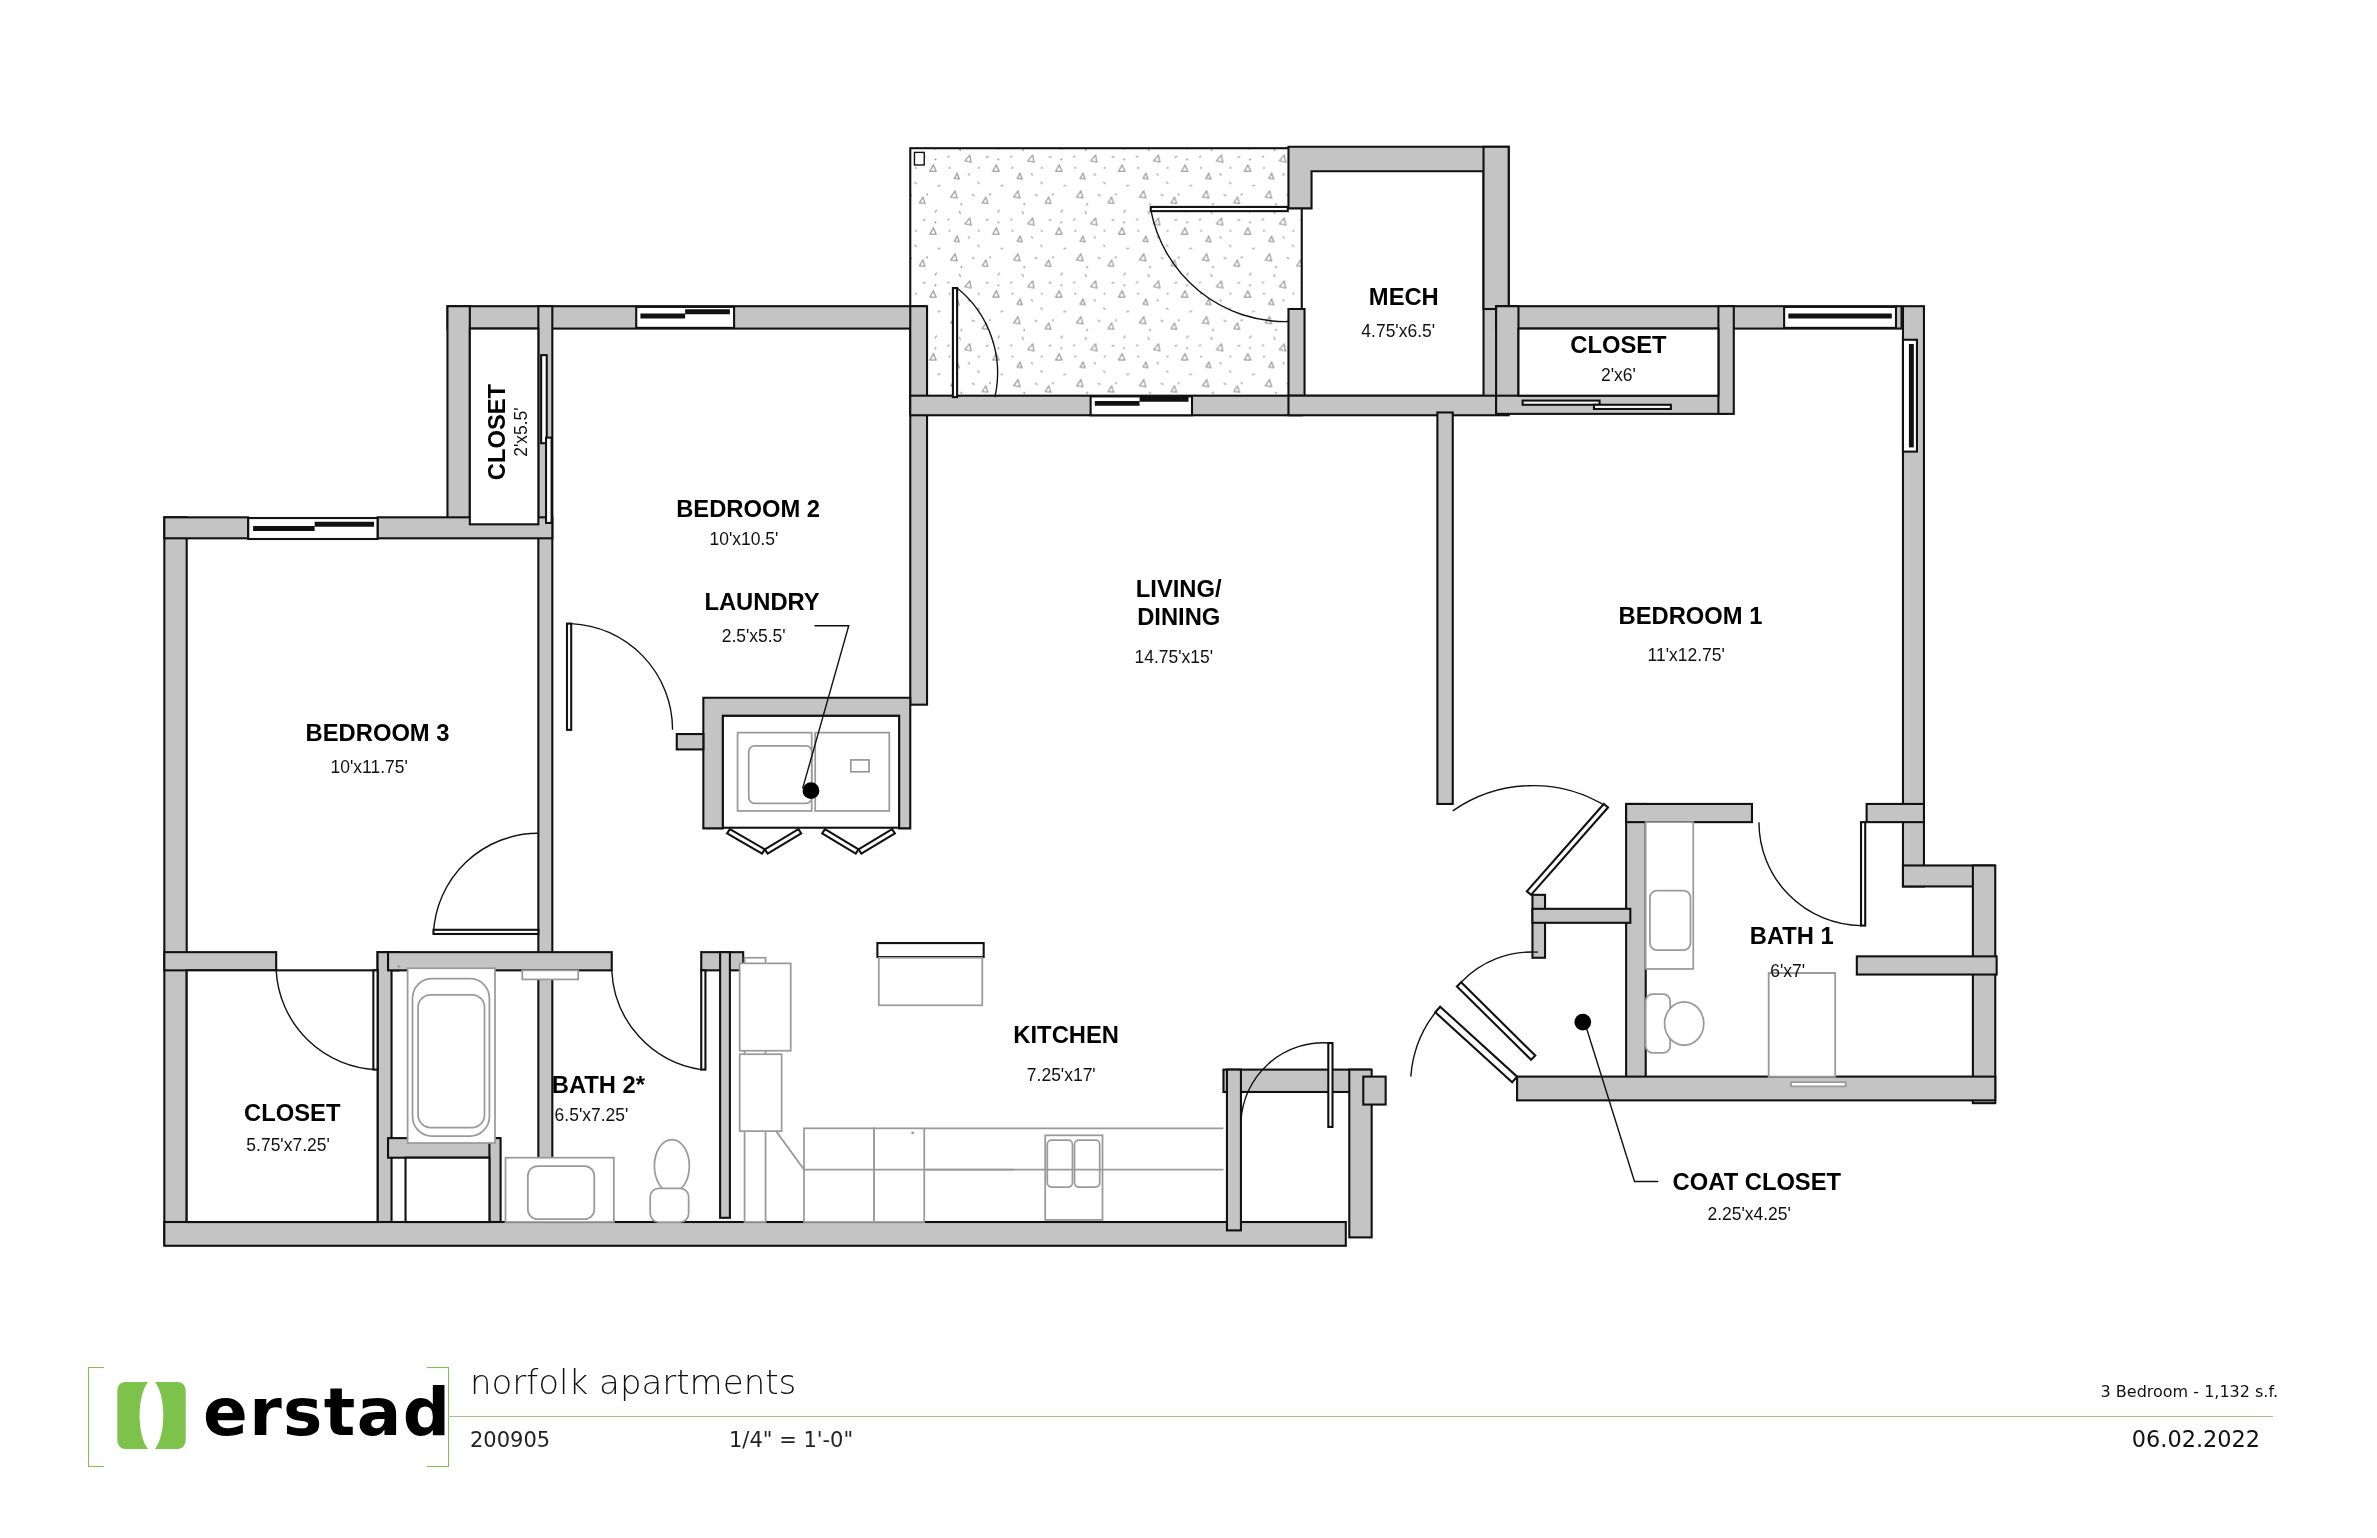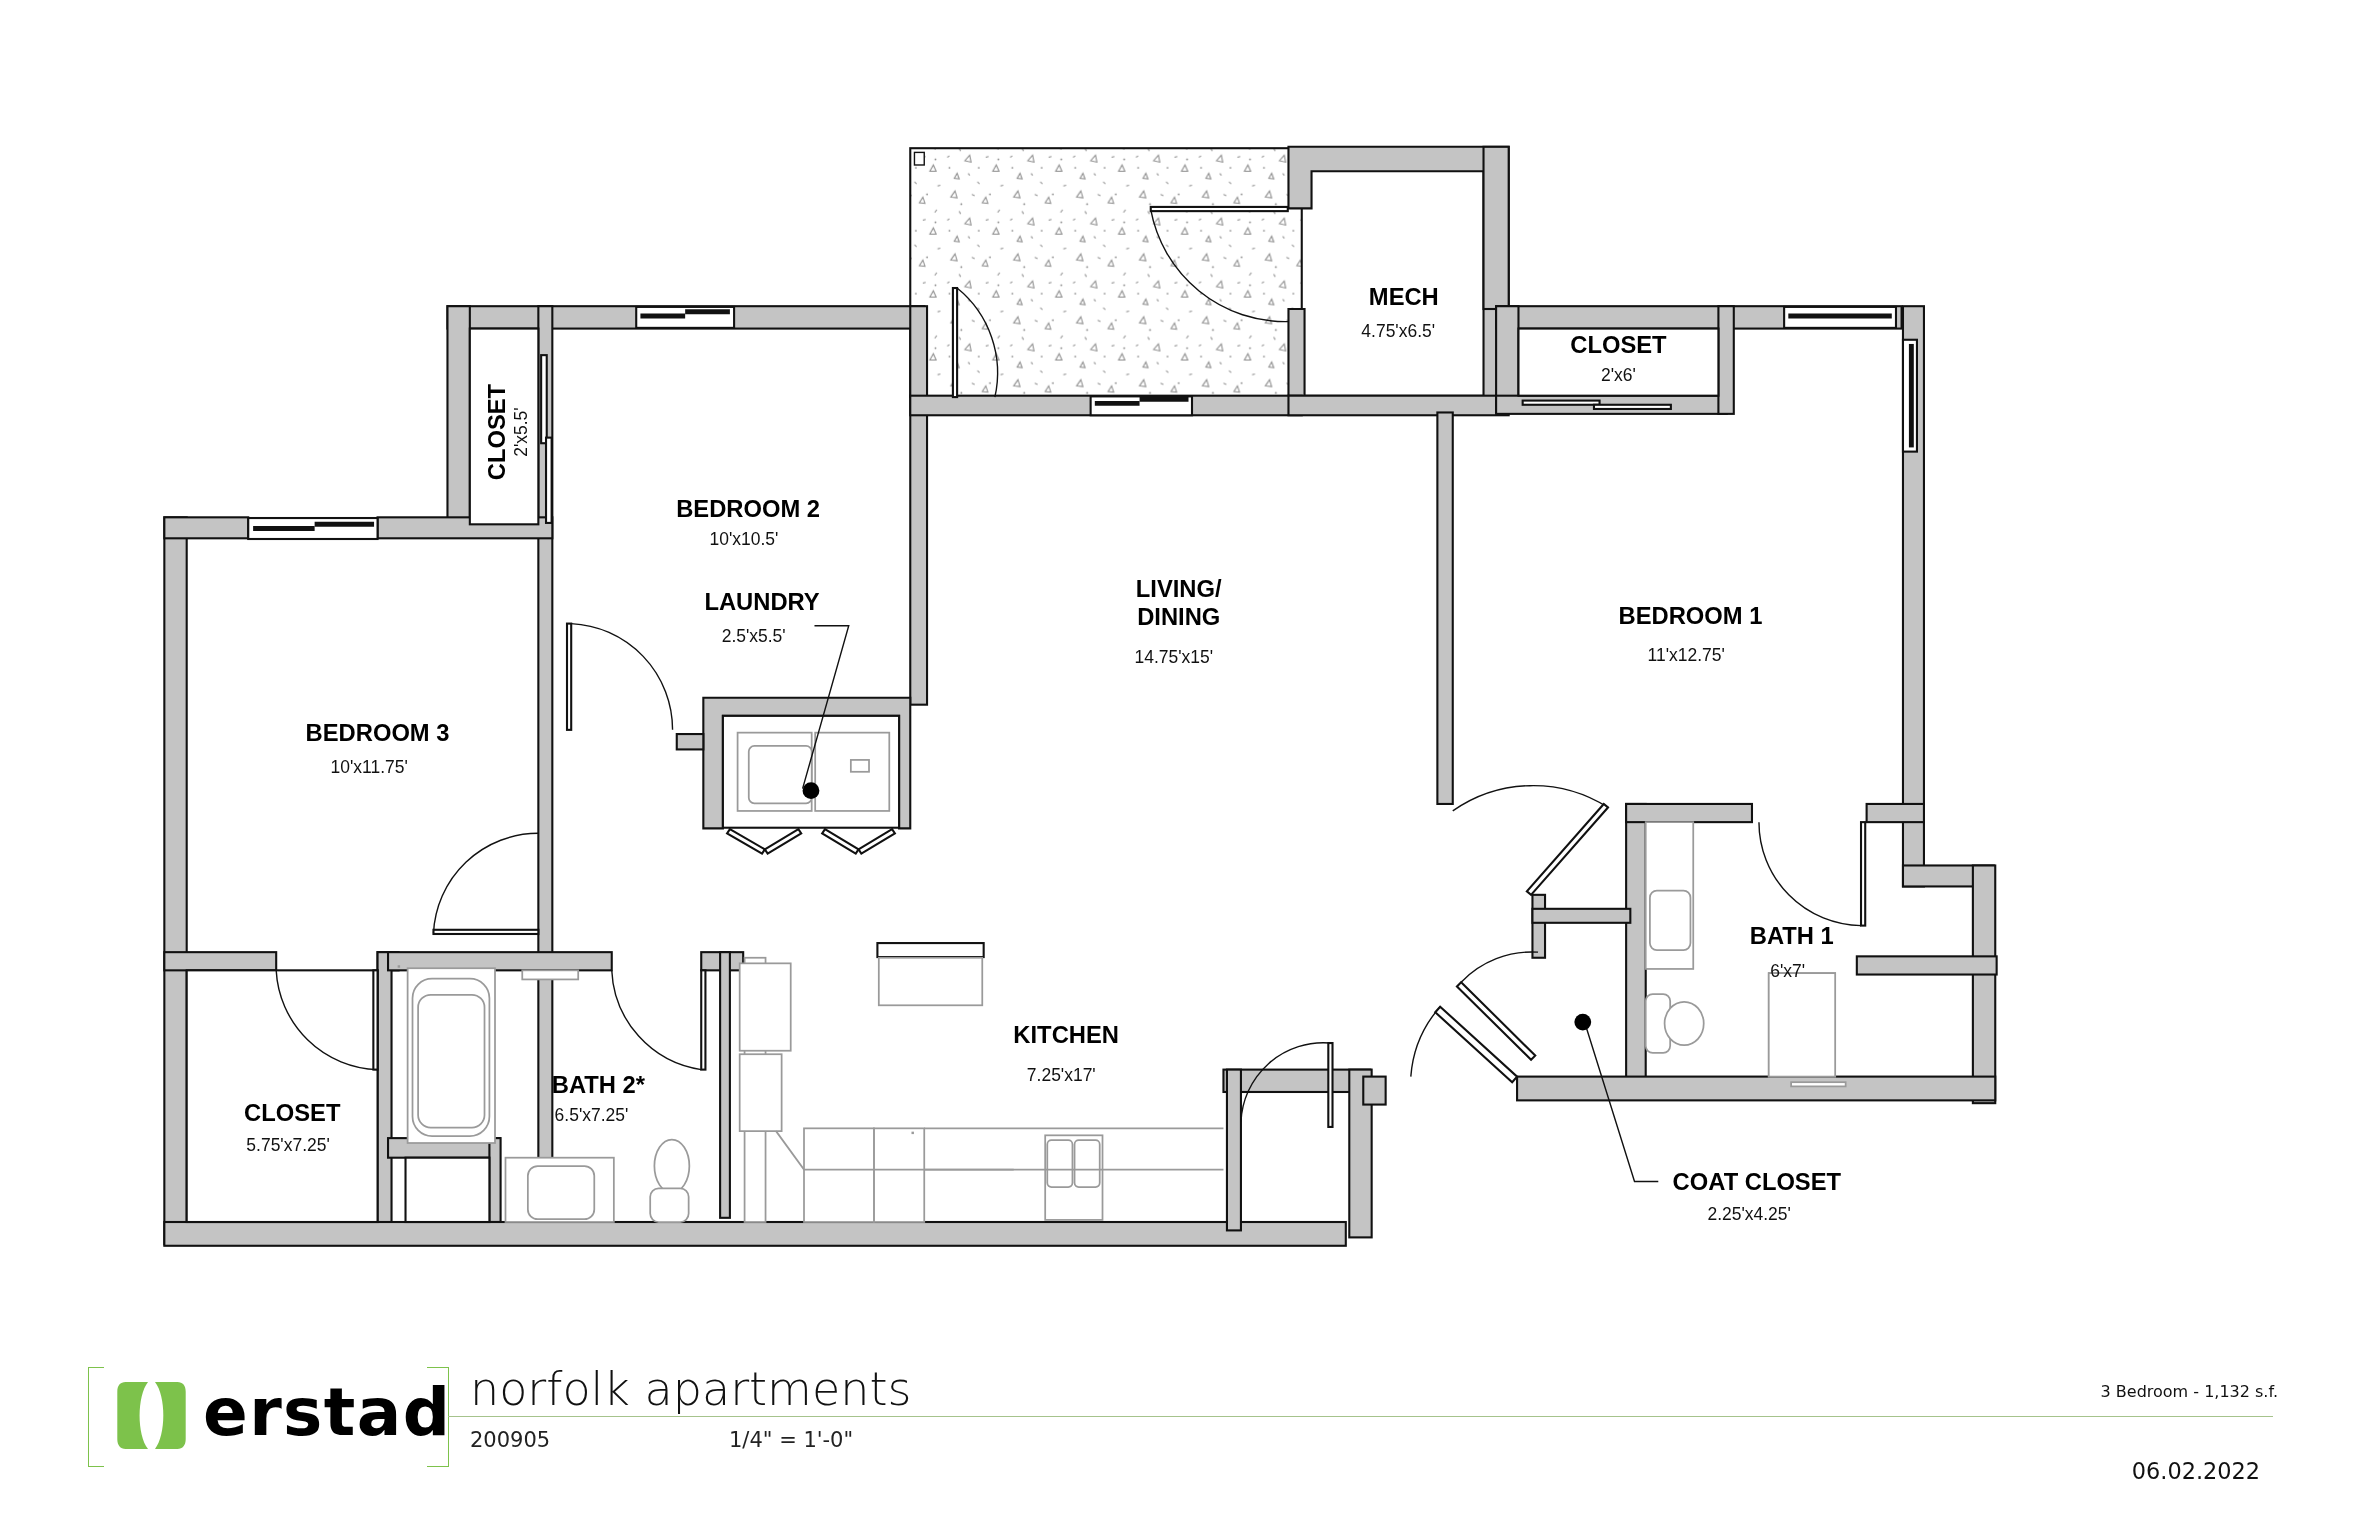--- a/index.html
+++ b/index.html
@@ -12,26 +12,26 @@
   .swing { fill:none; stroke:#111; stroke-width:2; }
   .leaf { fill:#ffffff; stroke:#111; stroke-width:3; }
   .win { fill:#ffffff; stroke:#111; stroke-width:3; }
   .winbar { stroke:#111; stroke-width:7; }
   .leader { stroke:#111; stroke-width:2; fill:none; }
   .room-name { font-family:"Liberation Sans", sans-serif; font-weight:700; font-size:34px; fill:#000; text-anchor:middle; }
   .room-dim { font-family:"Liberation Sans", sans-serif; font-size:25px; fill:#111; text-anchor:middle; }
   .bracket { position:absolute; border-color:#7dc24b; border-style:solid; border-width:0; }
   .logo-mark { position:absolute; left:117px; top:1382px; width:69px; height:67px; }
   .logo-word { position:absolute; left:203px; top:1371px; font-family:"DejaVu Sans", sans-serif; font-weight:700; font-size:66px; color:#000; letter-spacing:1.4px; line-height:84px;text-align:right; }
-  .project-name { position:absolute; left:470px; top:1362px; font-family:"DejaVu Sans", sans-serif; font-weight:300; font-size:46px; color:#111; }
+  .project-name { position:absolute; left:470px; top:1362px; font-family:"DejaVu Sans", sans-serif; font-weight:300; font-size:34px; color:#111; }
   .rule { position:absolute; left:448px; top:1416px; width:1825px; height:1.4px; background:#a6c38c; }
   .proj-no { position:absolute; left:470px; top:1428px; font-family:"DejaVu Sans", sans-serif; font-size:21px; color:#222;text-align:center; }
   .scale { position:absolute; left:729px; top:1428px; font-family:"DejaVu Sans", sans-serif; font-size:21px; color:#222; }
   .unit-type { position:absolute; right:99px; top:1382px; font-family:"DejaVu Sans", sans-serif; font-size:16px; color:#111; text-align:right; }
-  .date { position:absolute; right:117px; top:1458px; font-family:"DejaVu Sans", sans-serif; font-size:22.4px; color:#111; text-align:right; }
+  .date { position:absolute; right:117px; top:1426px; font-family:"DejaVu Sans", sans-serif; font-size:22.4px; color:#111; text-align:right; }
 </style>
 </head>
 <body>
 
 <svg id="plan" viewBox="0 0 3400 2200" xmlns="http://www.w3.org/2000/svg">
   <defs>
     <pattern id="concrete" width="90" height="90" patternUnits="userSpaceOnUse">
       <rect width="90" height="90" fill="#ffffff"></rect>
       <path d="M10 12 l6 -9 l3 10 z M55 20 l5 -8 l3 9 z M30 50 l7 -8 l2 10 z M70 65 l5 -9 l4 9 z M15 75 l4 -7 l3 8 z" fill="none" stroke="#8a8a8a" stroke-width="1.5"></path>
       <path d="M40 8 l4 2 M80 30 l-3 4 M22 32 l2 4 M60 45 l4 -1 M48 80 l3 3 M85 85 l-4 1 M5 45 l3 -2 M35 68 l2 3" stroke="#8a8a8a" stroke-width="1.5"></path>

